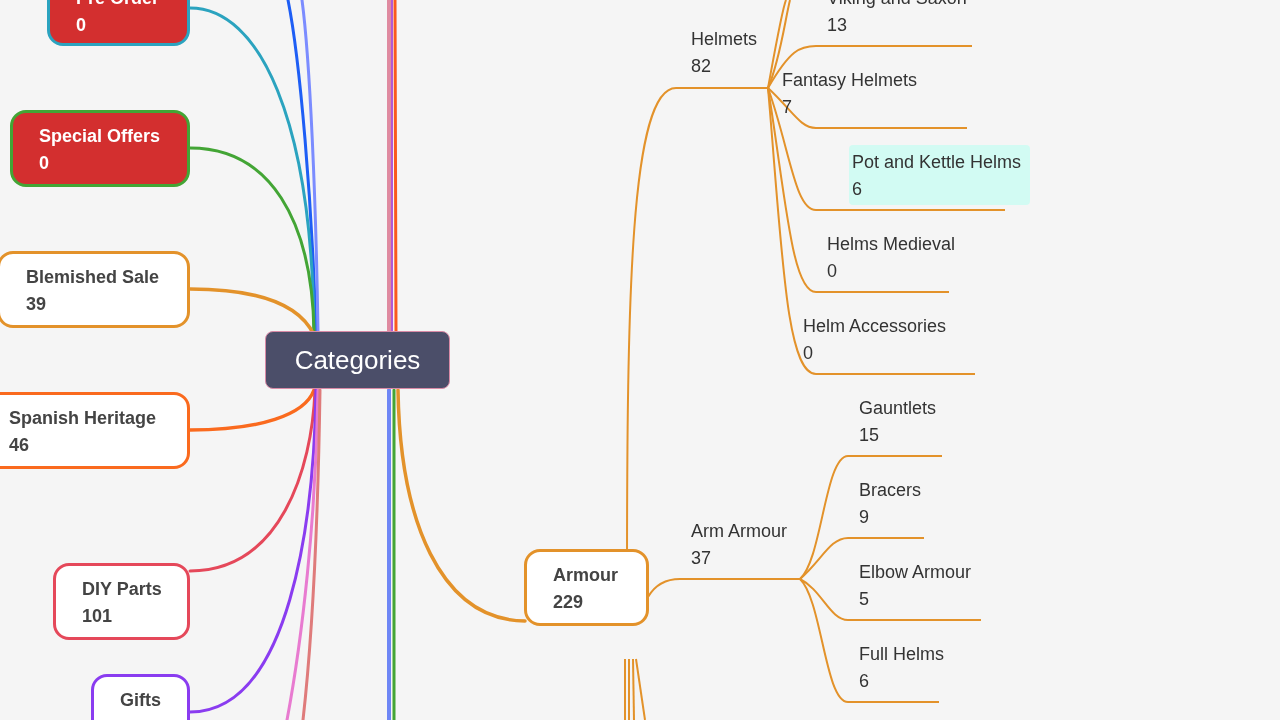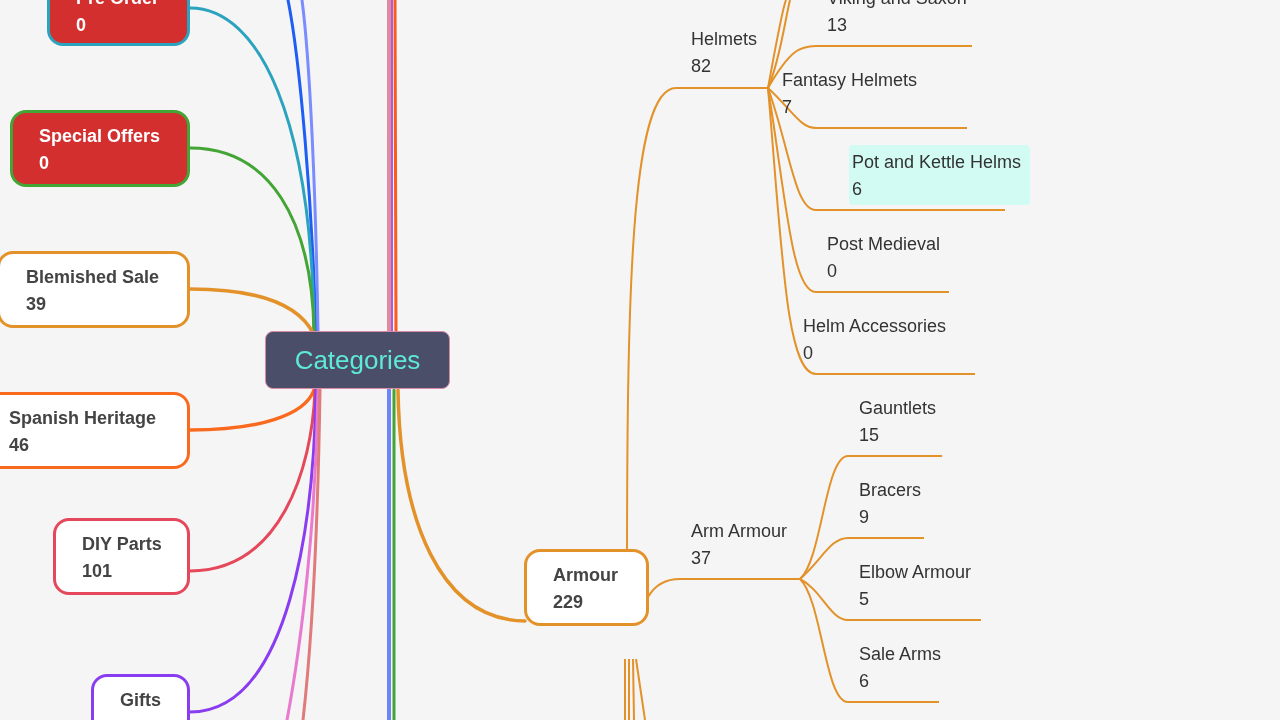--- a/index.html
+++ b/index.html
@@ -12,21 +12,21 @@
   svg.links { position:absolute; left:0; top:0; width:1280px; height:720px; }
   .node { position:absolute; box-sizing:border-box; }
   .branch {
     border:3px solid; border-radius:16px; background:#fff;
     color:#444; font-weight:bold; font-size:18px; line-height:27px;
     padding:10px 0 0 26px;
   }
   .branch.red { background:#d32f2f; color:#fff; }
   .root {
     background:#4b4e69; border:1.5px solid #d98aa6; border-radius:8px;
-    color:#5eead4; font-size:26px; text-align:center; line-height:56px;
+    color:#ffffff; font-size:26px; text-align:center; line-height:56px;
   }
   .leaf { color:#333; font-size:18px; line-height:27px; }
   .leaf.highlight { background:#d2fbf3; border-radius:4px; padding-left:3px; }
   .label-line { display:block; white-space:nowrap; }
 </style>
 </head>
 <body>
 
 <div id="canvas">
 
@@ -102,21 +102,21 @@
 <div class="node branch" style="left:-3px;top:251px;width:193px;height:77px;border-color:#e3922a;">
   <span class="label-line">Blemished Sale</span>
   <span class="label-line">39</span>
 </div>
 
 <div class="node branch" style="left:-20px;top:392px;width:210px;height:77px;border-color:#fa6a1e;">
   <span class="label-line">Spanish Heritage</span>
   <span class="label-line">46</span>
 </div>
 
-<div class="node branch" style="left:53px;top:518px;width:137px;height:77px;border-color:#e5485a;">
+<div class="node branch" style="left:53px;top:563px;width:137px;height:77px;border-color:#e5485a;">
   <span class="label-line">DIY Parts</span>
   <span class="label-line">101</span>
 </div>
 
 <div class="node branch" style="left:91px;top:674px;width:99px;height:77px;border-color:#8a3cf0;">
   <span class="label-line">Gifts</span>
   <span class="label-line"></span>
 </div>
 
 <div class="node branch" style="left:524px;top:549px;width:125px;height:77px;border-color:#e3922a;">
@@ -135,21 +135,21 @@
 </div>
 <div class="node leaf" style="left:782px;top:67px;">
   <span class="label-line">Fantasy Helmets</span>
   <span class="label-line">7</span>
 </div>
 <div class="node leaf highlight" style="left:824px;top:145px;width:181px;height:60px;padding-top:4px;box-sizing:border-box;margin-left:25px;">
   <span class="label-line">Pot and Kettle Helms</span>
   <span class="label-line">6</span>
 </div>
 <div class="node leaf" style="left:827px;top:231px;">
-  <span class="label-line">Post Medieval</span>
+  <span class="label-line">Helms Medieval</span>
   <span class="label-line">0</span>
 </div>
 <div class="node leaf" style="left:803px;top:313px;">
   <span class="label-line">Helm Accessories</span>
   <span class="label-line">0</span>
 </div>
 
 <div class="node leaf" style="left:691px;top:518px;">
   <span class="label-line">Arm Armour</span>
   <span class="label-line">37</span>
@@ -161,17 +161,17 @@
 </div>
 <div class="node leaf" style="left:859px;top:477px;">
   <span class="label-line">Bracers</span>
   <span class="label-line">9</span>
 </div>
 <div class="node leaf" style="left:859px;top:559px;">
   <span class="label-line">Elbow Armour</span>
   <span class="label-line">5</span>
 </div>
 <div class="node leaf" style="left:859px;top:641px;">
-  <span class="label-line">Sale Arms</span>
+  <span class="label-line">Full Helms</span>
   <span class="label-line">6</span>
 </div>
 
 </div>
 
 </body></html>

